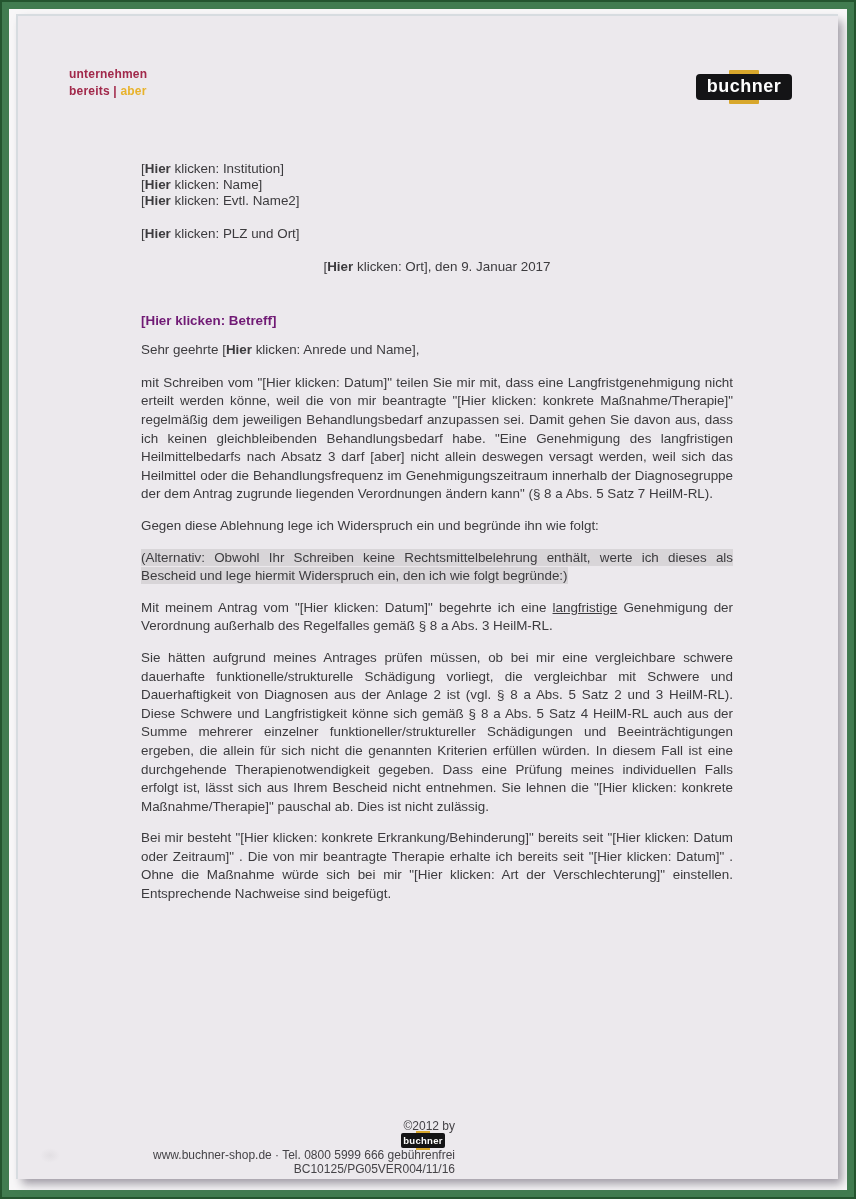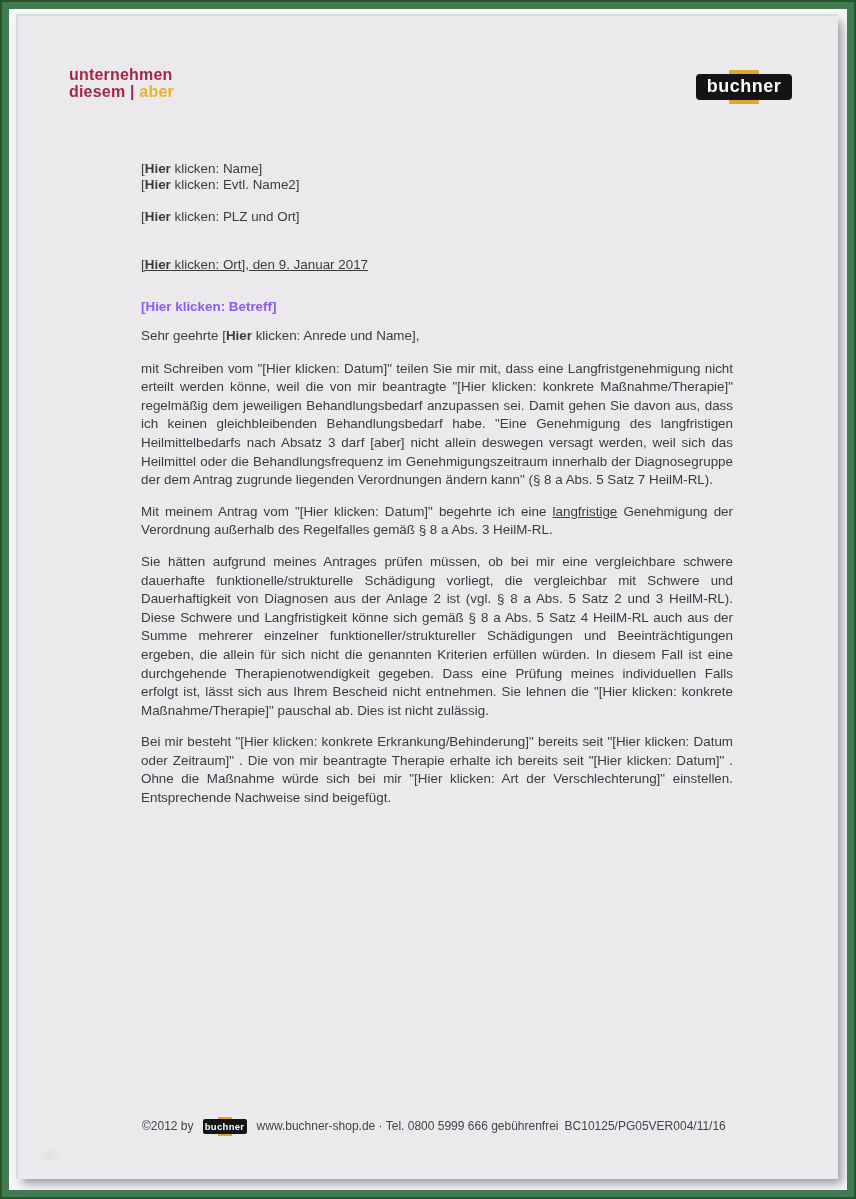--- a/index.html
+++ b/index.html
@@ -10,89 +10,92 @@
   }
   .frame-green{position:absolute;inset:2px;background:#417c50;}
   .frame-white{position:absolute;inset:9px;background:#f8f7f8;}
   .page{
     position:absolute;left:16px;top:14px;right:18px;bottom:20px;
     background:#ECE9ED;
     border-top:2px solid #d7dce0;border-left:2px solid #d7dce0;
     box-shadow:5px 6px 9px -1px rgba(110,105,118,0.65);
   }
   
-  .up-logo{position:absolute;left:51px;top:50px;font-weight:bold;font-size:16px;line-height:17px;color:#A1284A;letter-spacing:0.2px;}
+  .up-logo{position:absolute;left:51px;top:50px;font-weight:bold;font-size:12px;line-height:17px;color:#A1284A;letter-spacing:0.2px;}
   .up-logo .gold{color:#E8B22B;}
   
   .buchner-logo{position:absolute;left:678px;top:58px;width:96px;height:26px;}
   .buchner-box{position:absolute;inset:0;background:#141416;border-radius:4px;
     color:#fdfdfd;font-weight:bold;font-size:18px;line-height:25px;text-align:center;letter-spacing:0.5px;}
   .buchner-tab{position:absolute;left:33px;width:30px;height:5px;background:#D8A72C;border-radius:1px;}
   .tab-top{top:-4px;}
   .tab-bottom{bottom:-4px;}
   
   .content{position:absolute;left:123px;top:0;width:592px;color:#3c3b3e;font-size:13.4px;}
   .recipient{margin-top:145px;line-height:16.2px;}
   .recipient .blank{height:16px;}
-  .date-line{margin-top:30px;text-align:left;line-height:17px;text-decoration:underline;}
-  .subject{margin-top:26px;font-weight:bold;color:#8b5cf6;}
+  .date-line{margin-top:16px;text-align:center;line-height:17px;}
+  .subject{margin-top:38px;font-weight:bold;color:#701a75;}
   .salutation{margin-top:14px;}
   .para{margin-top:13px;line-height:18.6px;text-align:justify;}
   .p1{margin-top:17px;}
   .hl{background:#d8d5d8;padding:1px 0;-webkit-box-decoration-break:clone;box-decoration-break:clone;}
   .ul{text-decoration:underline;}
   b{font-weight:bold;}
   
-  .footer{position:absolute;left:124px;top:1103px;display:flex;align-items:flex-start;font-size:12px;color:#454347;white-space:nowrap;}
+  .footer{position:absolute;left:135px;top:1103px;display:flex;align-items:flex-end;font-size:12px;color:#454347;white-space:nowrap;flex-direction:column;}
   .footer .mini-logo{position:relative;width:44px;height:15px;margin:0 10px 0 9px;}
   .mini-box{position:absolute;inset:0;background:#141416;border-radius:2px;color:#fcfcfc;
     font-weight:bold;font-size:9.5px;line-height:15px;text-align:center;letter-spacing:0.3px;}
   .mini-tab{position:absolute;left:15px;width:14px;height:2px;background:#D8A72C;}
   .mini-tab.t{top:-2px;} .mini-tab.b{bottom:-2px;}
   .footer .code{margin-left:6px;}
   .smudge{position:absolute;left:22px;top:1132px;width:20px;height:15px;border-radius:50%;
     background:radial-gradient(ellipse at center,#e2dfe3 0%,rgba(236,233,237,0) 70%);}
 </style>
 </head>
 <body>
 
 <div class="frame-green"></div>
 <div class="frame-white"></div>
 
 <div class="page">
 
   <div class="up-logo">
     <div>unternehmen</div>
-    <div><span>diesem </span><span>|</span><span class="gold"> aber</span></div>
+    <div><span>bereits </span><span>|</span><span class="gold"> aber</span></div>
   </div>
 
   <div class="buchner-logo">
     <div class="buchner-tab tab-top"></div>
     <div class="buchner-tab tab-bottom"></div>
     <div class="buchner-box">buchner</div>
   </div>
 
   <div class="content">
 
     <div class="recipient">
+      <div><span>[</span><b>Hier</b><span> klicken: Institution]</span></div>
       <div><span>[</span><b>Hier</b><span> klicken: Name]</span></div>
       <div><span>[</span><b>Hier</b><span> klicken: Evtl. Name2]</span></div>
       <div class="blank"></div>
       <div><span>[</span><b>Hier</b><span> klicken: PLZ und Ort]</span></div>
     </div>
 
     <div class="date-line"><span>[</span><b>Hier</b><span> klicken: Ort], den 9. Januar 2017</span></div>
 
     <div class="subject">[Hier klicken: Betreff]</div>
 
     <div class="salutation"><span>Sehr geehrte [</span><b>Hier</b><span> klicken: Anrede und Name],</span></div>
 
     <div class="para p1">mit Schreiben vom "[Hier klicken: Datum]"  teilen Sie mir mit, dass eine Langfristgenehmigung nicht erteilt werden könne, weil die von mir beantragte "[Hier klicken: konkrete Maßnahme/Therapie]" regelmäßig dem jeweiligen Behandlungsbedarf anzupassen sei. Damit gehen Sie davon aus, dass ich keinen gleichbleibenden Behandlungsbedarf habe. "Eine Genehmigung des langfristigen Heilmittelbedarfs nach Absatz 3 darf [aber] nicht allein deswegen versagt werden, weil sich das Heilmittel oder die Behandlungsfrequenz im Genehmigungszeitraum innerhalb der Diagnosegruppe der dem Antrag zugrunde liegenden Verordnungen ändern kann" (§ 8 a Abs. 5 Satz 7 HeilM-RL).</div>
 
+    <div class="para">Gegen diese Ablehnung lege ich Widerspruch ein und begründe ihn wie folgt:</div>
 
+    <div class="para"><span class="hl">(Alternativ: Obwohl Ihr Schreiben keine Rechtsmittelbelehrung enthält, werte ich dieses als Bescheid und lege hiermit Widerspruch ein, den ich wie folgt begründe:)</span></div>
 
     <div class="para"><span>Mit meinem Antrag vom "[Hier klicken: Datum]" begehrte ich eine </span><span class="ul">langfristige</span><span> Genehmigung der Verordnung außerhalb des Regelfalles gemäß § 8 a Abs. 3 HeilM-RL.</span></div>
 
     <div class="para">Sie hätten aufgrund meines Antrages prüfen müssen, ob bei mir eine vergleichbare schwere dauerhafte funktionelle/strukturelle Schädigung vorliegt, die vergleichbar mit Schwere und Dauerhaftigkeit von Diagnosen aus der Anlage 2 ist (vgl. § 8 a Abs. 5 Satz 2 und 3 HeilM-RL). Diese Schwere und Langfristigkeit könne sich gemäß § 8 a Abs. 5 Satz 4 HeilM-RL auch aus der Summe mehrerer einzelner funktioneller/struktureller Schädigungen und Beeinträchtigungen ergeben, die allein für sich nicht die genannten Kriterien erfüllen würden.  In diesem Fall ist eine durchgehende Therapienotwendigkeit gegeben. Dass eine Prüfung meines individuellen Falls erfolgt ist, lässt sich aus Ihrem Bescheid nicht entnehmen. Sie lehnen die "[Hier klicken: konkrete Maßnahme/Therapie]" pauschal ab. Dies ist nicht zulässig.</div>
 
     <div class="para">Bei mir besteht "[Hier klicken: konkrete Erkrankung/Behinderung]" bereits seit "[Hier klicken: Datum oder Zeitraum]" . Die von mir beantragte Therapie erhalte ich bereits seit "[Hier klicken: Datum]" . Ohne die Maßnahme würde sich bei mir "[Hier klicken: Art der Verschlechterung]" einstellen. Entsprechende Nachweise sind beigefügt.</div>
 
   </div>
 
   <div class="footer">

